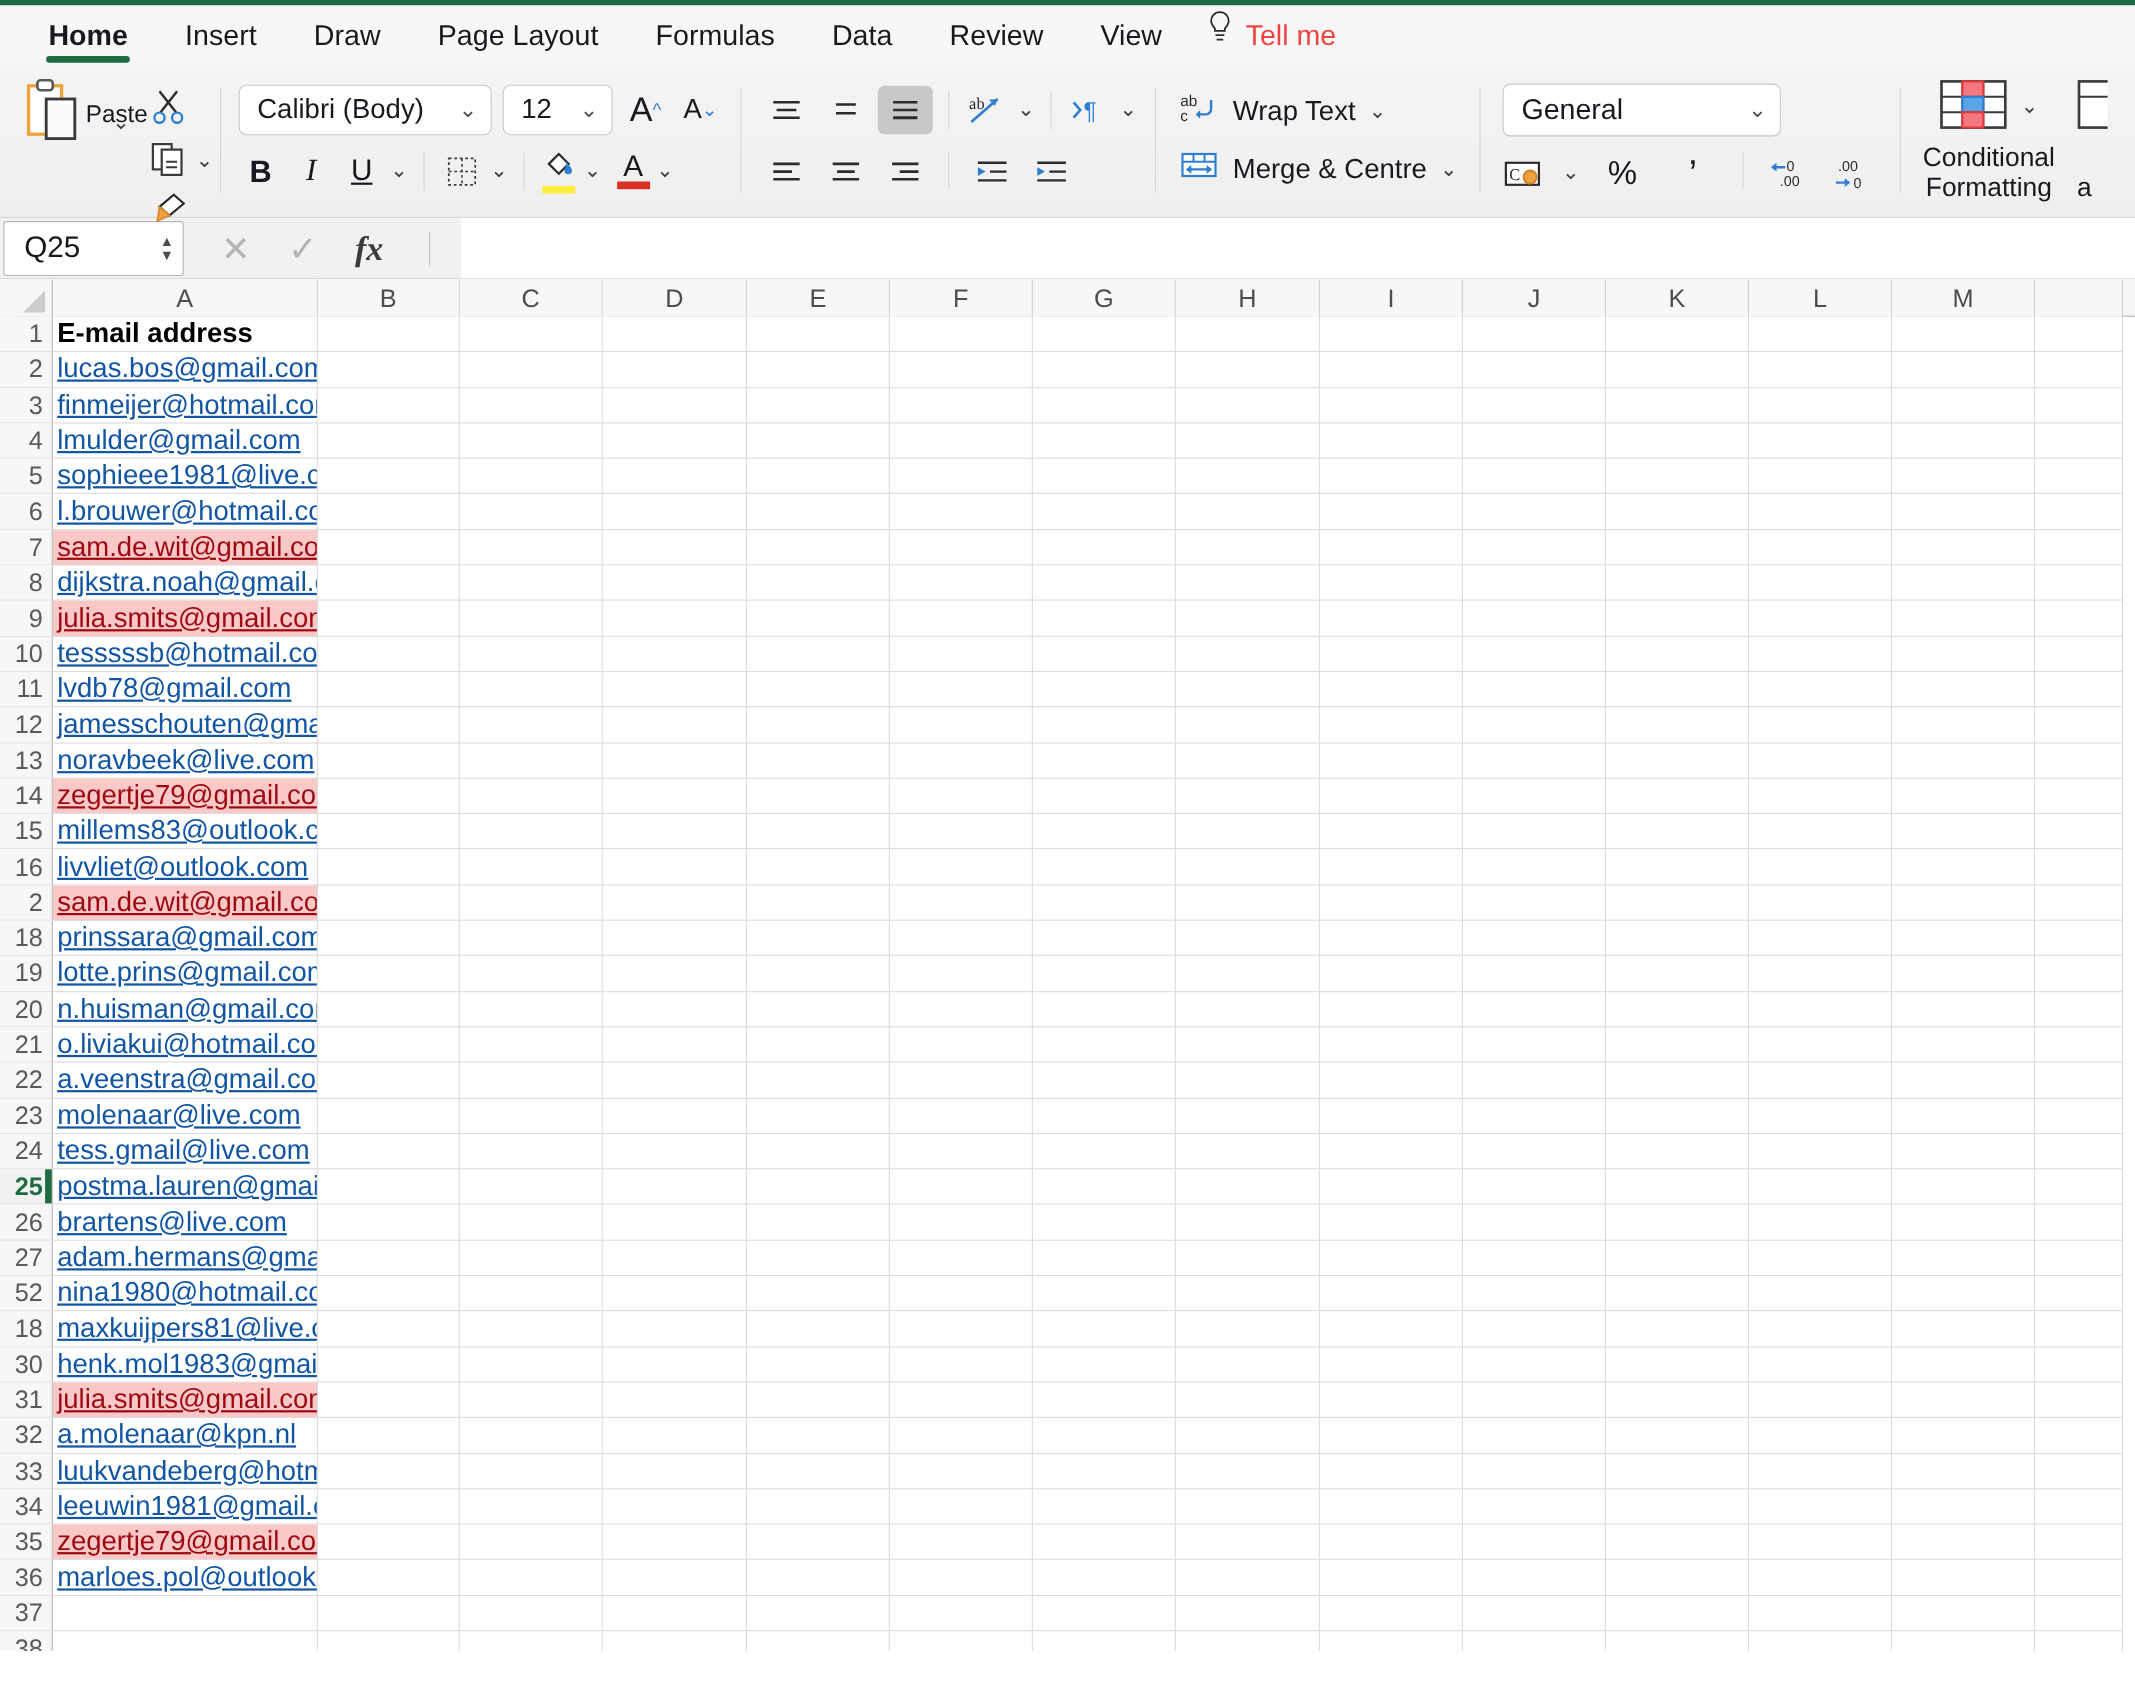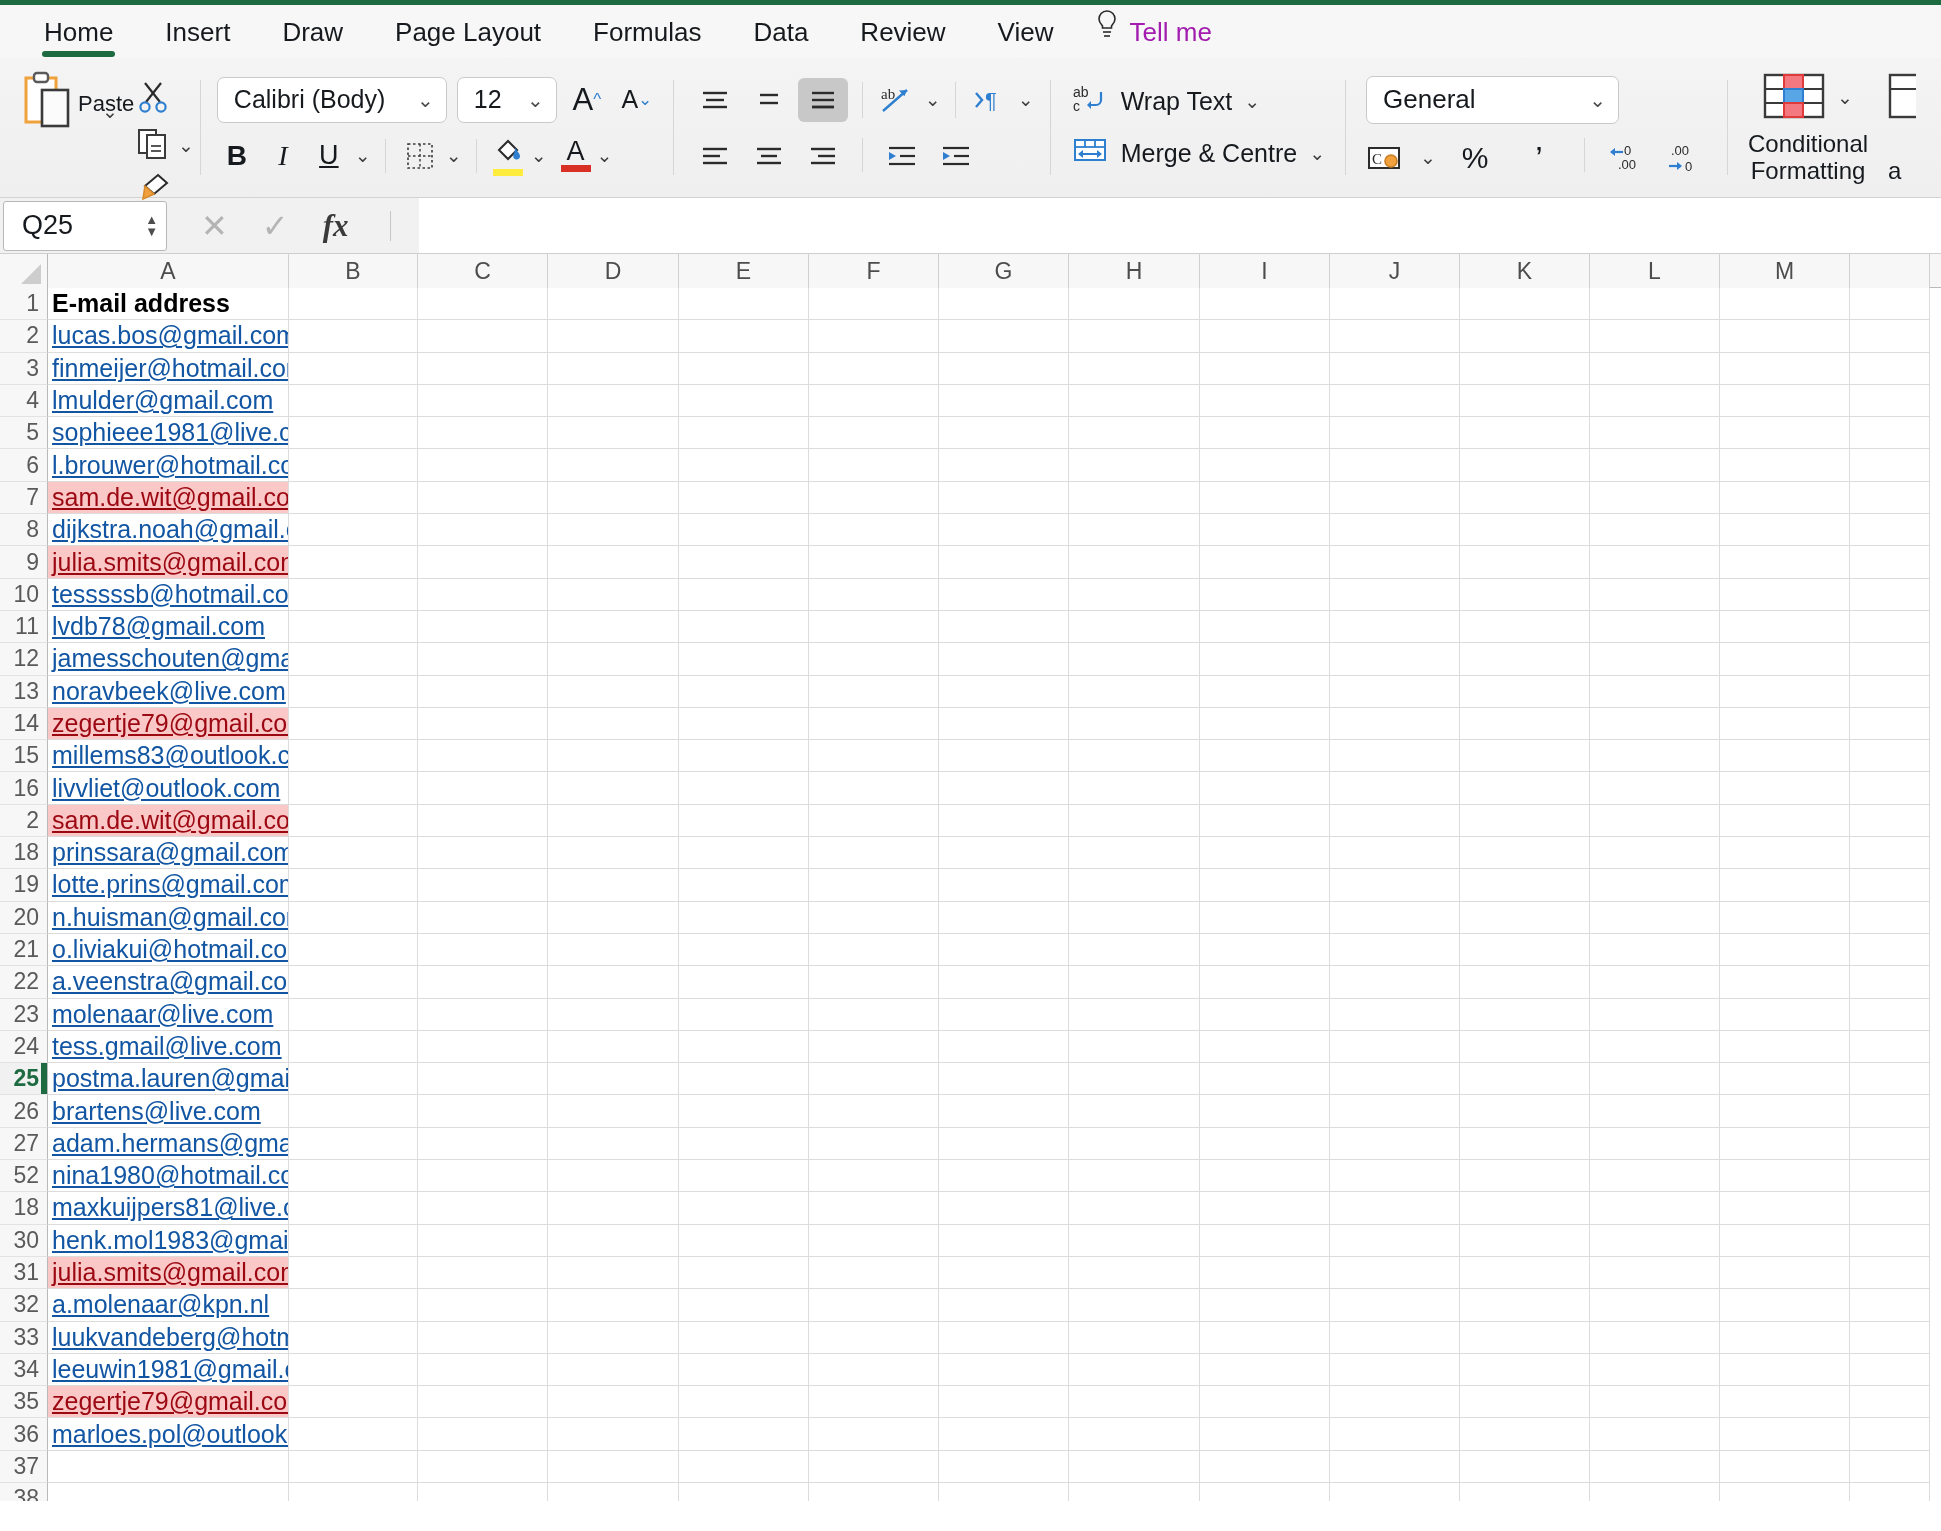--- a/index.html
+++ b/index.html
@@ -16,21 +16,21 @@
   
   .tabbar {
     height:53px; background:#f7f7f7;
     display:flex; align-items:flex-end; gap:0;
     padding-left:18px; position:relative;
   }
   .tab {
     font-size:26px; color:#16191d; padding:0 26px 10px 26px;
     position:relative; cursor:default; white-space:nowrap;
   }
-  .tab.active { font-weight:normal; }
+  .tab.active { font-weight:bold; }
   .tab.active::after{
     content:""; position:absolute; left:24px; right:24px; bottom:1px;
     height:6px; background:#1e6b41; border-radius:3px;
   }
   .tellme { display:flex; align-items:center; gap:12px; padding:0 20px 10px 16px; }
   .bulb { width:22px; height:30px; position:relative; }
   .bulb svg { display:block; }
 
   
   .ribbon {
@@ -168,21 +168,21 @@
       <div class="tab">View</div>
     </div>
   <div class="tellme">
     <span class="bulb">
       <svg width="22" height="30" viewBox="0 0 22 30">
         <path d="M11 2 C6 2 3 6 3 10 c0 3 2 5 3.5 7 l0 2 h9 l0-2 C17 15 19 13 19 10 C19 6 16 2 11 2 Z" fill="none" stroke="#2a2a2a" stroke-width="1.6"></path>
         <line x1="7" y1="23" x2="15" y2="23" stroke="#2a2a2a" stroke-width="1.6"></line>
         <line x1="8" y1="27" x2="14" y2="27" stroke="#2a2a2a" stroke-width="1.6"></line>
       </svg>
     </span>
-    <span style="font-size:26px;color:#a21caf;margin-top:18px;">Tell me</span>
+    <span style="font-size:26px;color:#ef4444;margin-top:18px;">Tell me</span>
   </div>
 </div>
 
 <div class="ribbon">
 
   <div class="paste-cluster">
     <div class="paste-btn">
       <span class="paste-ico">
         <svg width="58" height="66" viewBox="0 0 58 66">
           <rect x="6" y="8" width="30" height="44" fill="#fff" stroke="#efa23c" stroke-width="3"></rect>

